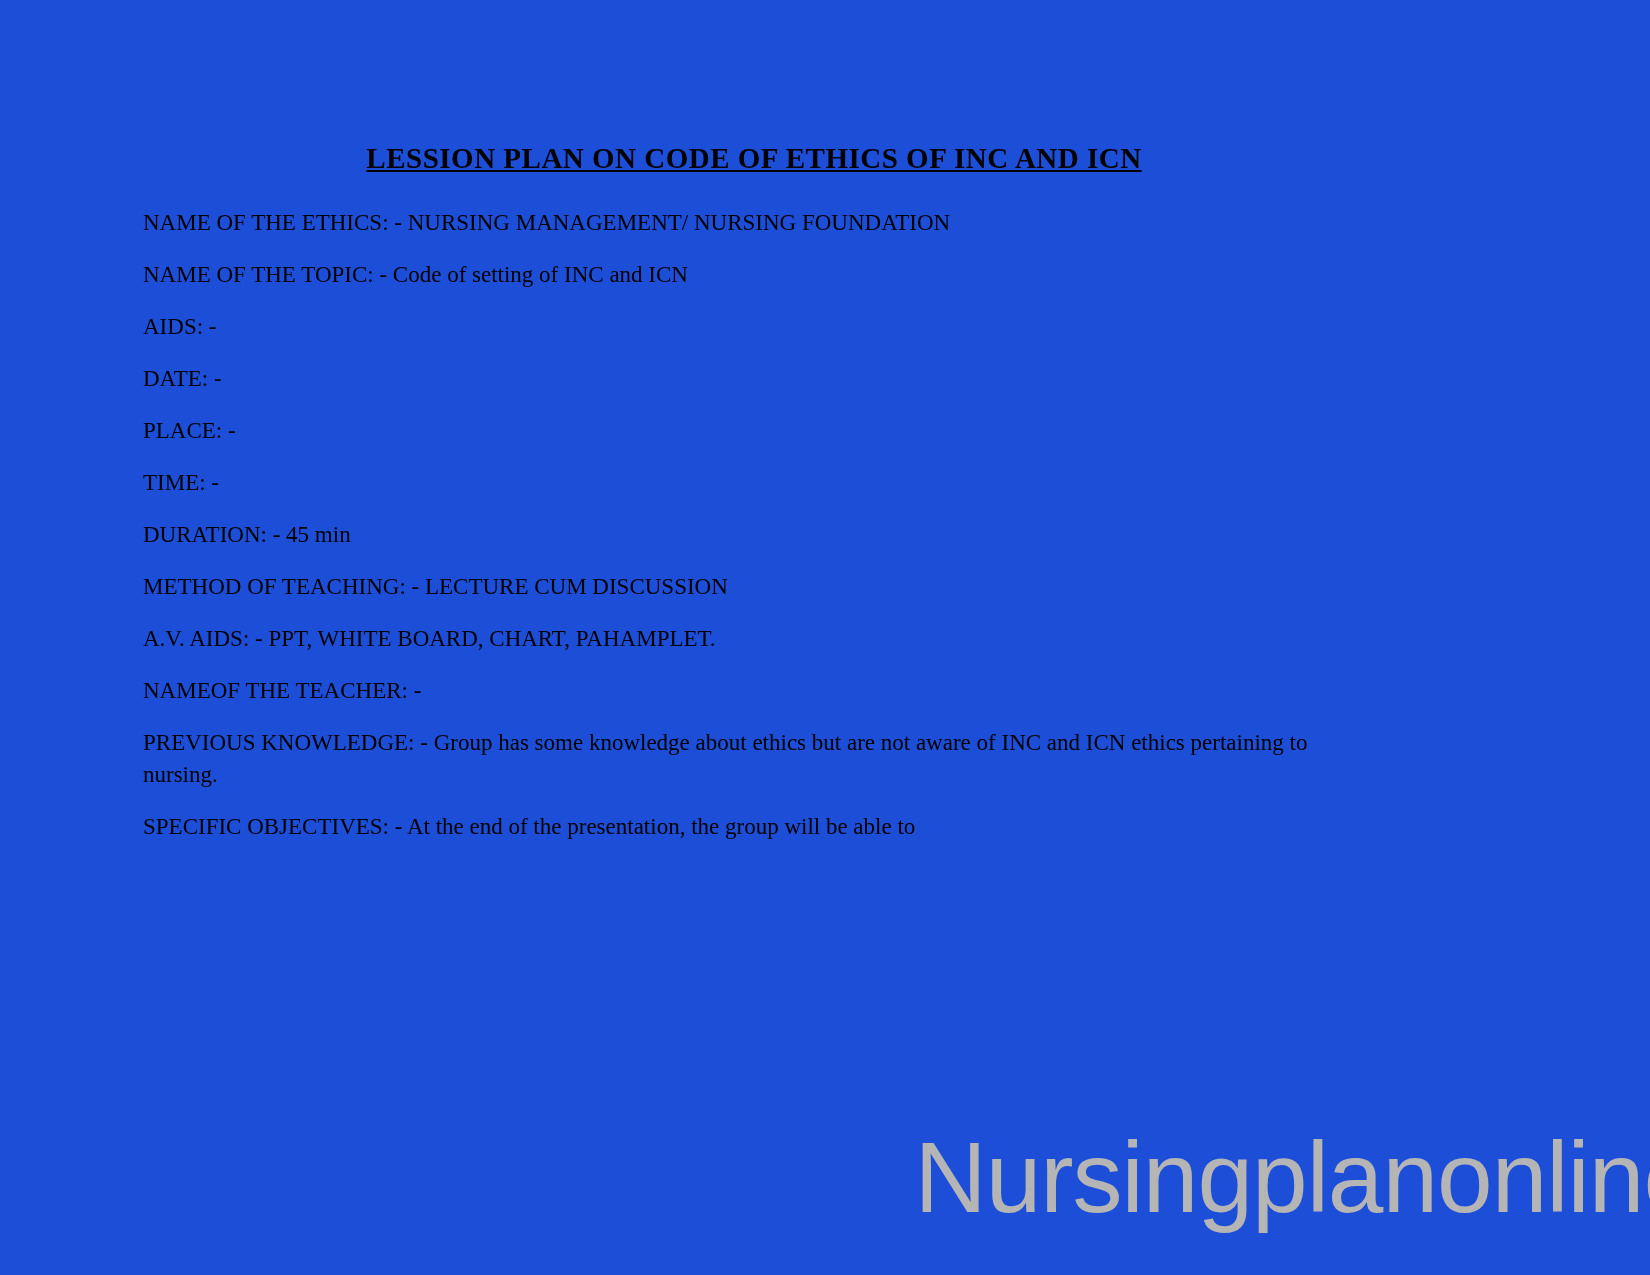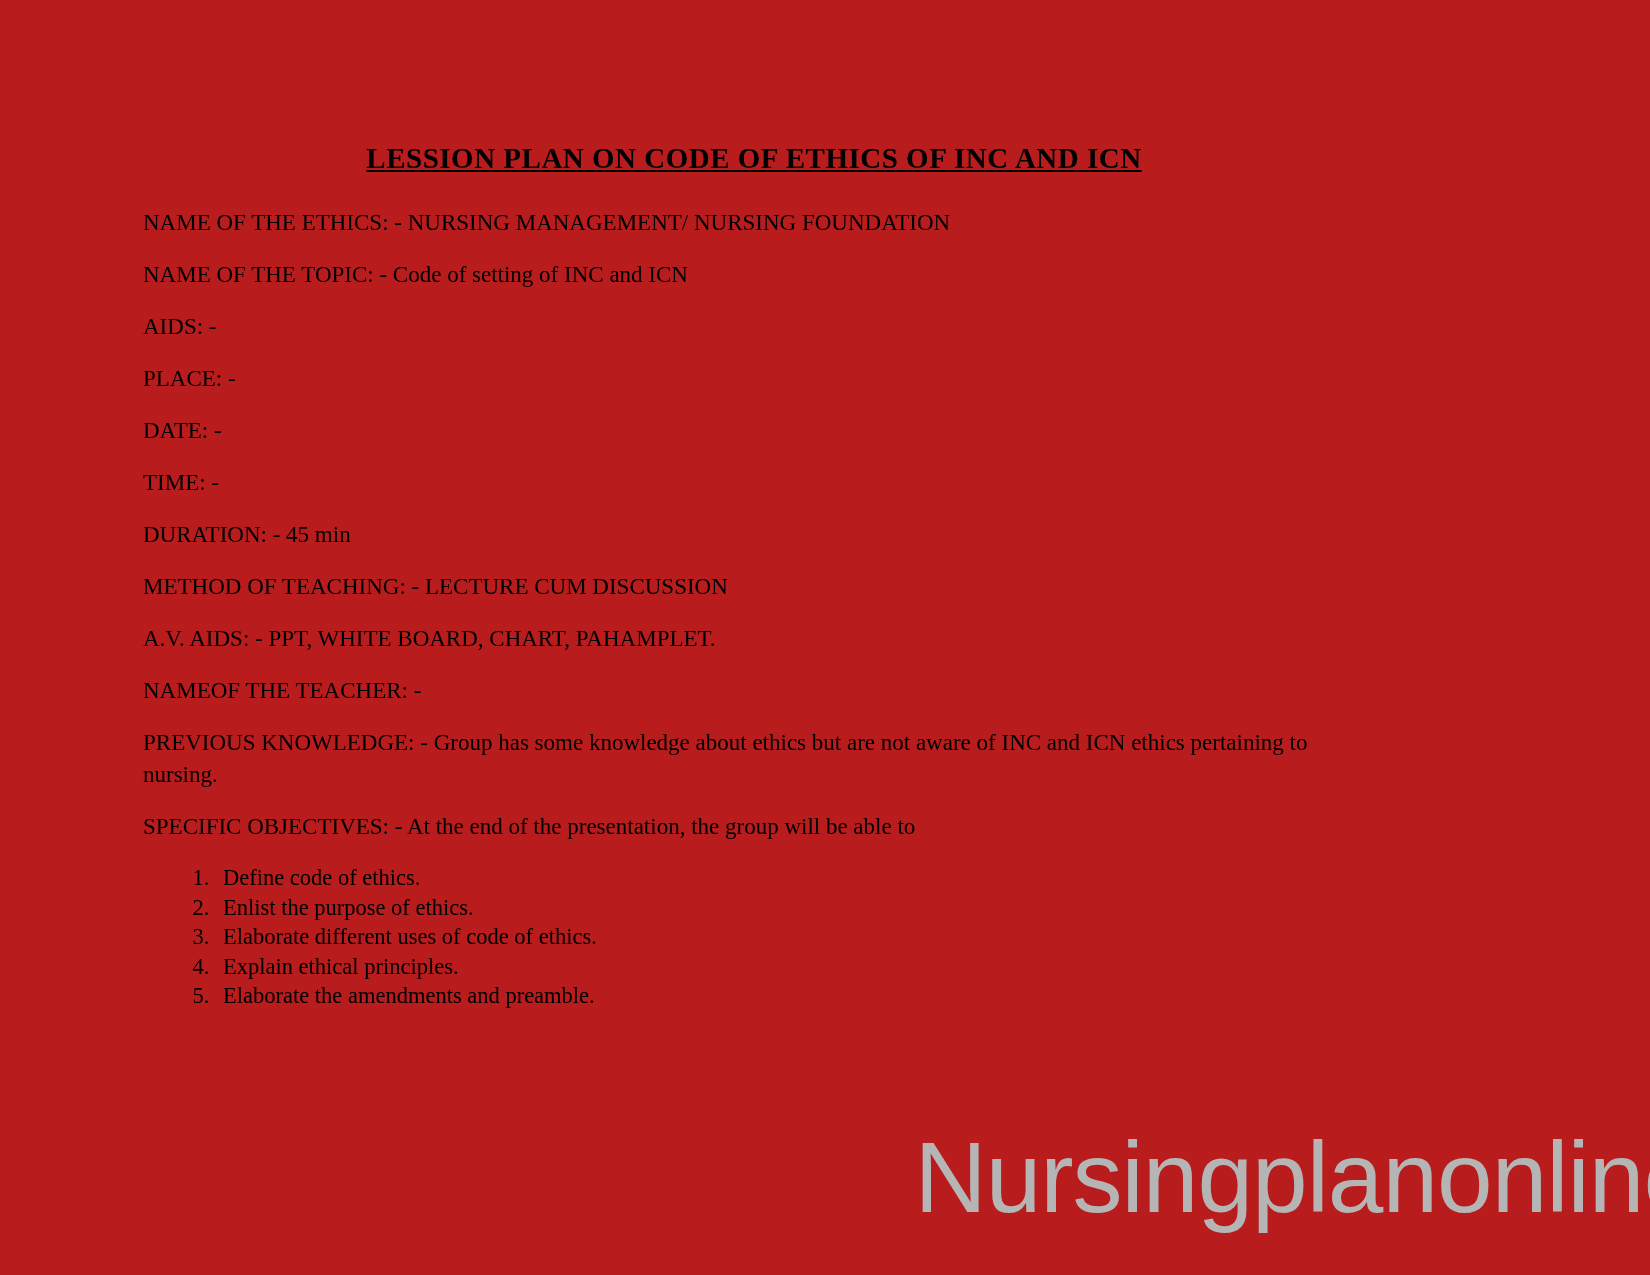--- a/index.html
+++ b/index.html
@@ -4,21 +4,21 @@
 <style>
   html, body {
     margin: 0;
     padding: 0;
     background: #ffffff;
   }
   .page {
     position: relative;
     width: 1650px;
     height: 1275px;
-    background: #b91c1c;
+    background: #1d4ed8;
     color: #000000;
     font-family: "Liberation Serif", serif;
     overflow: hidden;
   }
   .content {
     position: absolute;
     left: 143px;
     top: 141px;
     width: 1222px;
   }
@@ -67,34 +67,27 @@
 <body>
 
 <div class="page">
   <div class="content">
 
     <h1 class="doc-title">LESSION PLAN ON CODE OF ETHICS OF INC AND ICN</h1>
 
     <p class="line">NAME OF THE ETHICS: - NURSING MANAGEMENT/ NURSING FOUNDATION</p>
     <p class="line">NAME OF THE TOPIC: - Code of setting of INC and ICN</p>
     <p class="line">AIDS: -</p>
+    <p class="line">DATE: -</p>
     <p class="line">PLACE: -</p>
-    <p class="line">DATE: -</p>
     <p class="line">TIME: -</p>
     <p class="line">DURATION: - 45 min</p>
     <p class="line">METHOD OF TEACHING: - LECTURE CUM DISCUSSION</p>
     <p class="line">A.V. AIDS: - PPT, WHITE BOARD, CHART, PAHAMPLET.</p>
     <p class="line">NAMEOF THE TEACHER: -</p>
     <p class="line">PREVIOUS KNOWLEDGE: - Group has some knowledge about ethics but are not aware of INC and ICN ethics pertaining to nursing.</p>
     <p class="line">SPECIFIC OBJECTIVES: - At the end of the presentation, the group will be able to</p>
 
-    <ol class="objectives">
-      <li>Define code of ethics.</li>
-      <li>Enlist the purpose of ethics.</li>
-      <li>Elaborate different uses of code of ethics.</li>
-      <li>Explain ethical principles.</li>
-      <li>Elaborate the amendments and preamble.</li>
-    </ol>
 
   </div>
 
   <div class="watermark">Nursingplanonline</div>
 </div>
 
 </body></html>

